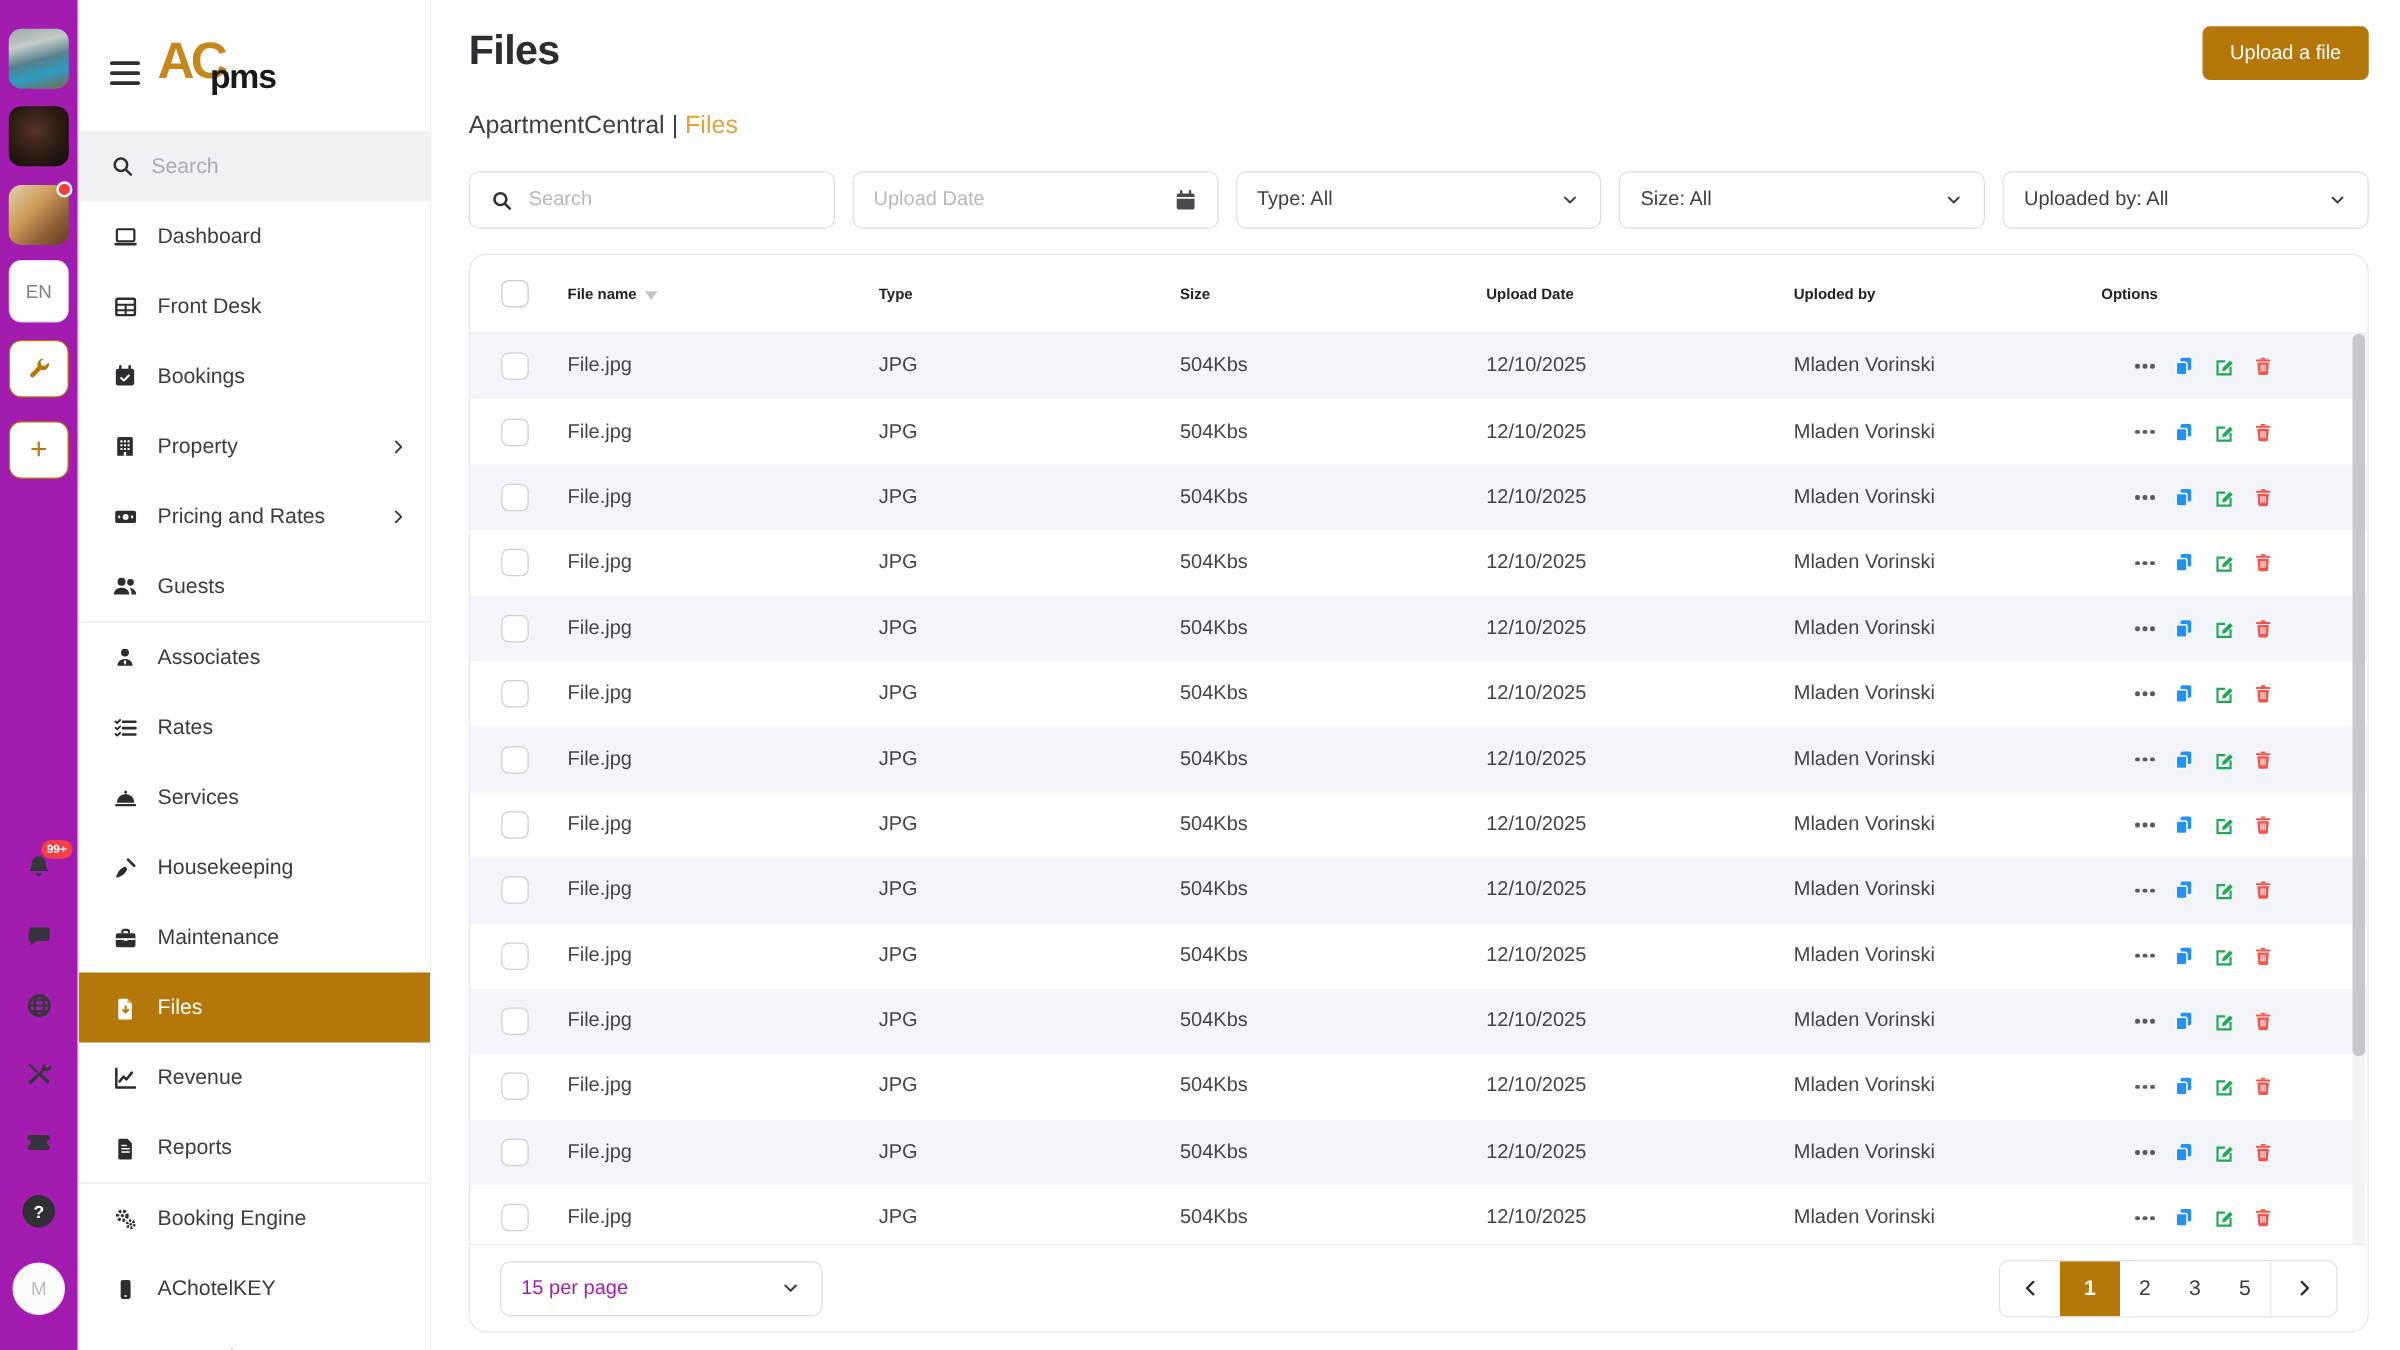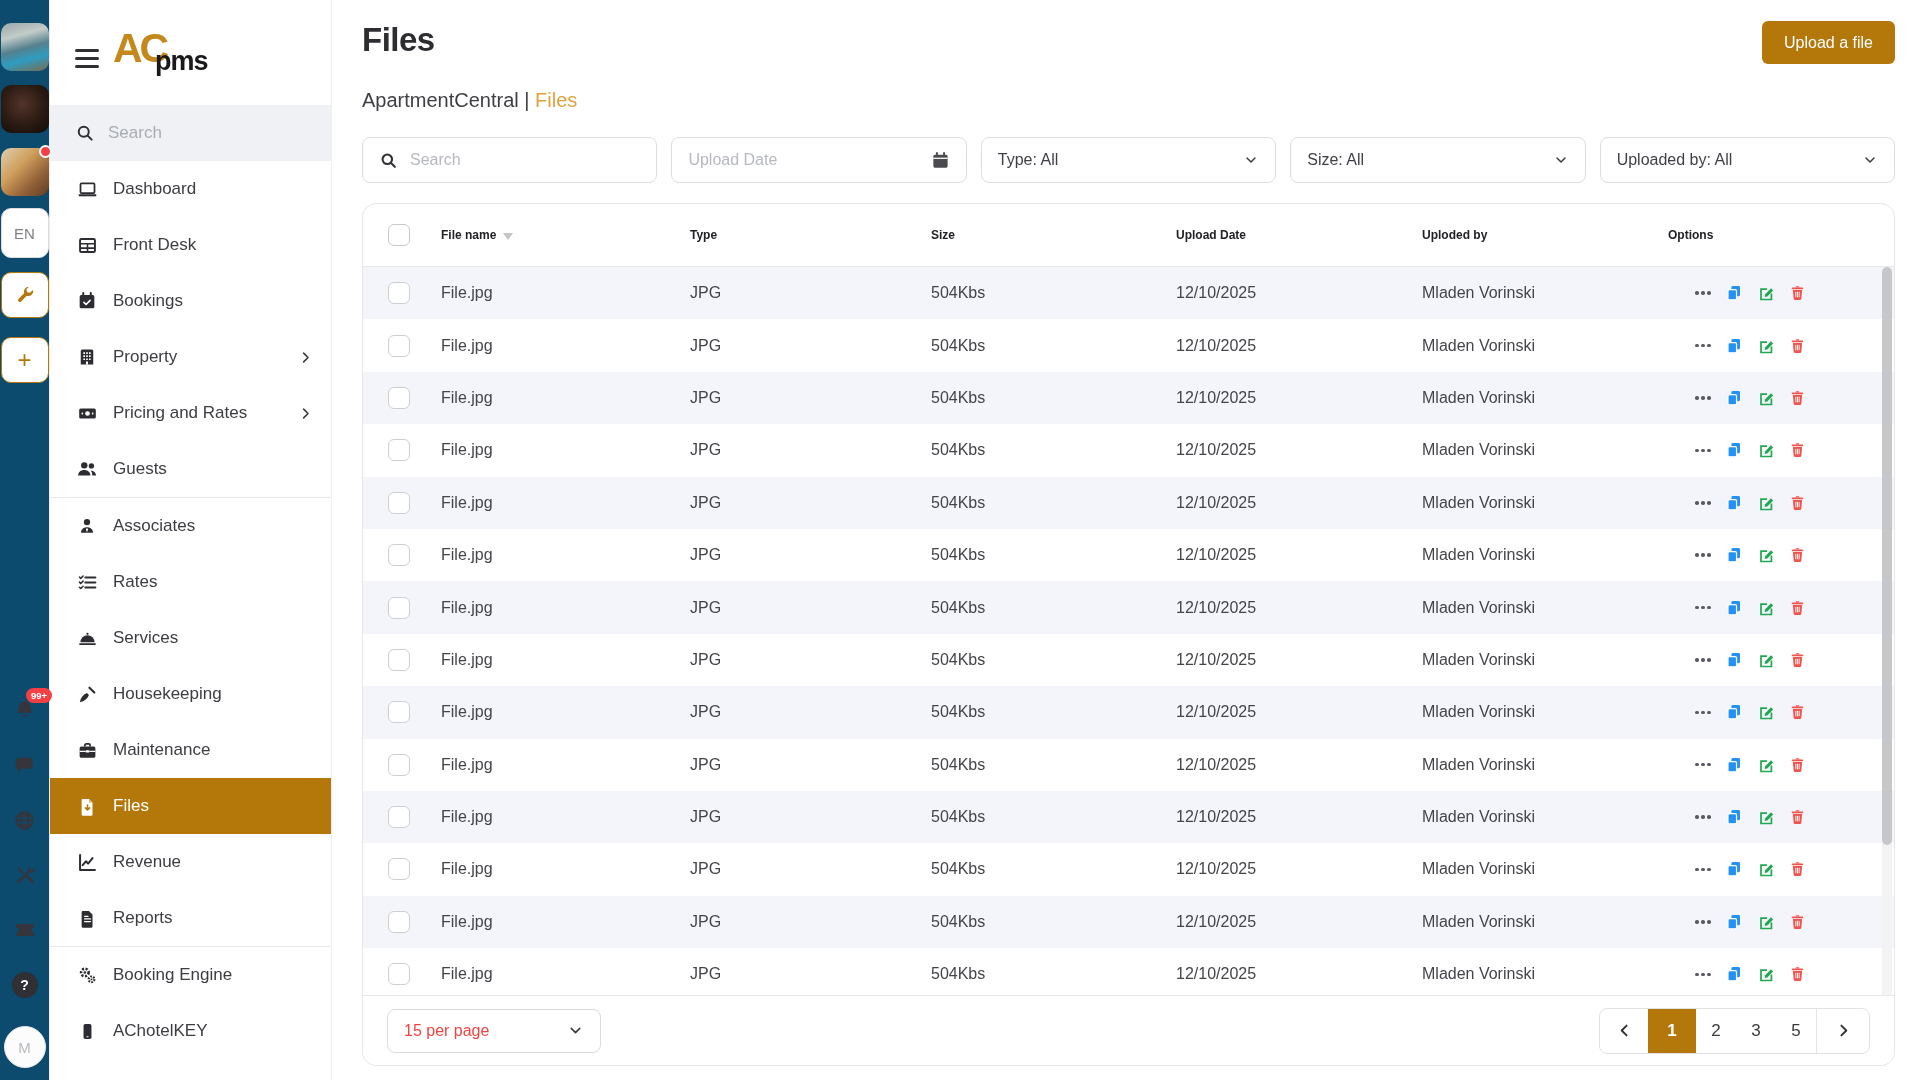--- a/index.html
+++ b/index.html
@@ -1,22 +1,22 @@
 <!DOCTYPE html>
 <html><head>
 <meta charset="utf-8">
 <style>
   * { margin:0; padding:0; box-sizing:border-box; }
   html,body { width:1920px; height:1080px; overflow:hidden; background:#fff;
     font-family:"Liberation Sans", sans-serif; }
   .app { display:flex; width:100%; height:100%; }
 
   
-  .rail { width:50px; background:#0c4a6e; border-right:1px solid #ececee;
-    display:flex; flex-direction:column; align-items:center; padding:23px 0 12px; flex-shrink:0; }
+  .rail { width:63px; background:#a21caf; border-right:1px solid #ececee;
+    display:flex; flex-direction:column; align-items:center; padding:23px 0 28px; flex-shrink:0; }
   .thumb { width:48px; height:48px; border-radius:10px; position:relative; flex-shrink:0; }
   .thumb1 { background:linear-gradient(165deg,#9aa8aa 0%,#c2ccc8 28%,#55808e 52%,#2e9cc0 72%,#7c6a50 100%); margin-bottom:14px; }
   .thumb2 { background:radial-gradient(circle at 45% 40%,#54342a 0%,#2a1a12 55%,#120c08 100%); margin-bottom:15px; }
   .thumb3 { background:linear-gradient(135deg,#ded0b2 0%,#cf9f5c 38%,#96643a 68%,#5e3d22 100%); margin-bottom:12px; }
   .thumb .dot { position:absolute; top:-3px; right:-3px; width:13px; height:13px;
     border-radius:50%; background:#f43f45; border:2px solid #f8f8f9; }
   .railbtn { width:48px; height:50px; border-radius:10px; background:#fff; border:1px solid #dcdce0;
     display:flex; align-items:center; justify-content:center; font-size:15px; color:#808086; cursor:pointer; }
   .railbtn.gold { border:1.5px solid #B4770A; color:#B4770A; height:46px; }
   .en { margin-bottom:14px; }
@@ -88,22 +88,22 @@
   .thead .cbox { border-color:#c7c9d0; }
   .opts { display:flex; align-items:center; gap:14px; padding-left:42px; }
   .opt { display:flex; align-items:center; cursor:pointer; }
   .dots { display:flex; gap:2.5px; }
   .dots i { width:3.5px; height:3.5px; border-radius:50%; background:#5a5a60; }
   .th-options { padding-left:15px; }
 
   .tfoot { position:absolute; left:0; right:0; bottom:0; height:70px; background:#fff;
     border-top:1px solid #e7e8ec; display:flex; align-items:center; padding:0 24px;
     border-radius:0 0 14px 14px; }
-  .perpage { width:214px; height:44px; border:1px solid #d9dbe0; border-radius:8px; display:flex;
-    align-items:center; padding:0 16px; font-size:16px; color:#ef4444; cursor:pointer; }
+  .perpage { width:258px; height:44px; border:1px solid #d9dbe0; border-radius:8px; display:flex;
+    align-items:center; padding:0 16px; font-size:16px; color:#a21caf; cursor:pointer; }
   .perpage .right { margin-left:auto; display:flex; color:#3a3a40; }
   .pager { margin-left:auto; height:46px; border:1px solid #e0e2e6; border-radius:8px; display:flex;
     align-items:stretch; overflow:hidden; background:#fff; }
   .pcell { display:flex; align-items:center; justify-content:center; font-size:17px; color:#3a3a40; cursor:pointer; }
   .pprev { width:48px; } .pnext { width:52px; }
   .pnum { width:40px; }
   .pnum.active { width:48px; background:#B4770A; color:#fff; font-weight:600; }
   .pdiv { width:1px; background:#e4e5e9; }
 
   .scroll-track { position:absolute; top:63px; bottom:6px; right:2px; width:10px;

